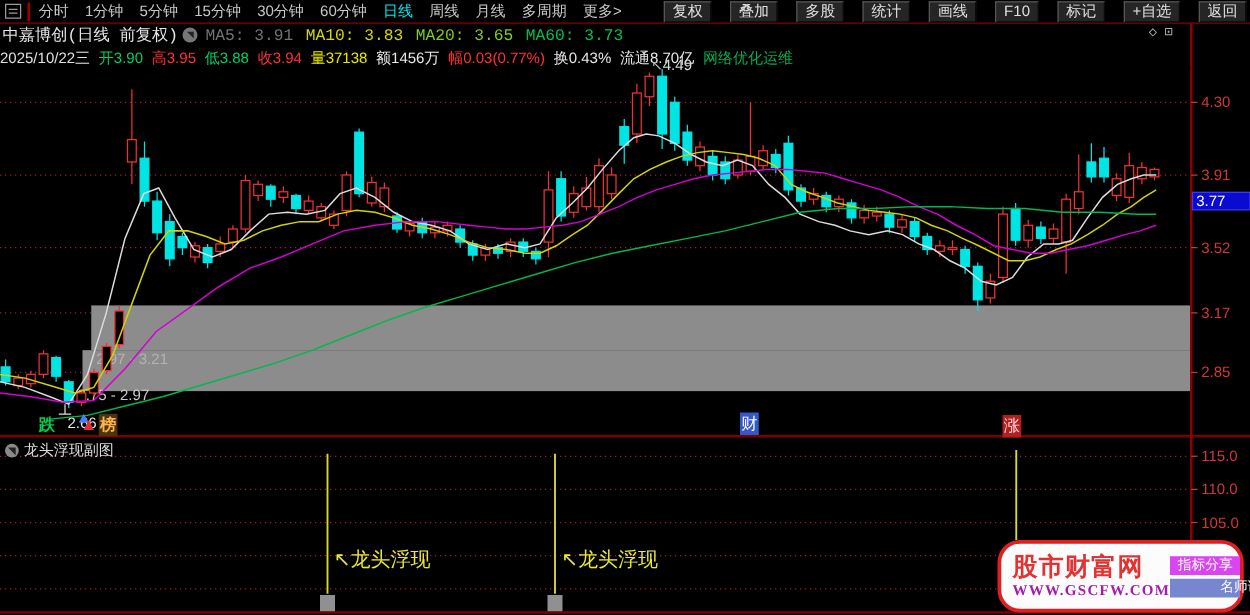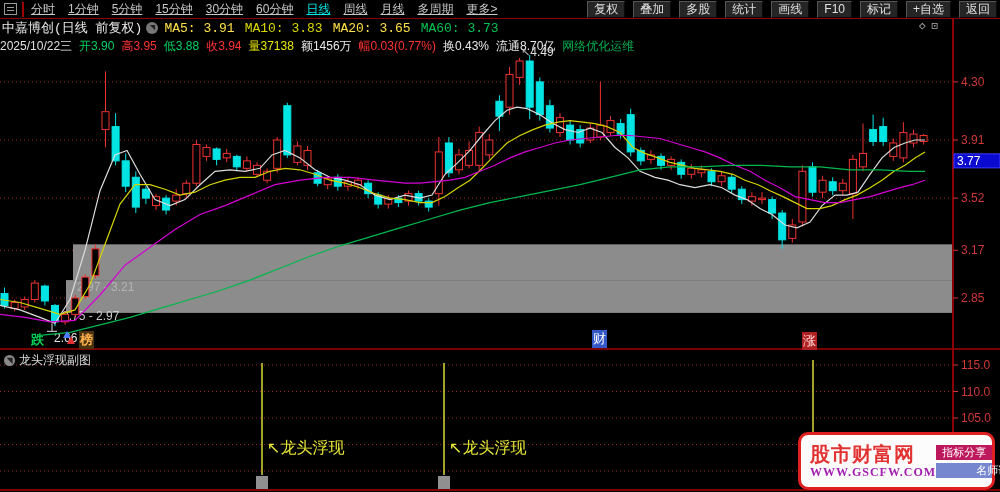--- a/index.html
+++ b/index.html
@@ -11,23 +11,23 @@
   }
   
   #toolbar {
     position:absolute; left:0; top:0; width:1000px; height:19px;
     display:flex; align-items:center; border-bottom:1px solid #8b0000;
     font-size:12px; color:#c8c8c8; white-space:nowrap;
   }
   #win-icon { display:inline-block; width:13px; height:12px; border:1px solid #9a9a9a; margin:0 5px 0 4px; position:relative; }
   #win-icon::after{ content:""; position:absolute; left:2px; top:3px; width:7px; height:1px; background:#9a9a9a; box-shadow:0 3px 0 #9a9a9a; }
   #tb-divider { width:2px; height:15px; background:#a00000; margin-right:7px; }
-  .period { margin-right:13px; cursor:default;text-decoration:underline; }
+  .period { margin-right:13px; cursor:default; }
   .period.active { color:#00e8e8; }
-  #right-btns { margin-left:auto; display:flex; gap:8px; padding-right:3px; }
+  #right-btns { margin-left:auto; display:flex; gap:15px; padding-right:3px; }
   .tbtn {
     background:#252525; border:1px solid #555; border-bottom-color:#0a0a0a; border-right-color:#0a0a0a;
     color:#e0e0e0; font-size:12px; padding:0px 6px; line-height:15px; cursor:default;
   }
   
   #info-bar {
     position:absolute; left:0; top:19px; width:1000px; height:18px;
     display:flex; align-items:center; font-size:13px; color:#e8e8e8; white-space:nowrap;font-family:Liberation Mono, monospace;
   }
   #stock-title { margin:0 4px 0 2px; }
@@ -55,28 +55,28 @@
   #mk-arrow .t2{ border-bottom:8px solid #e03030; left:4px; top:6px; }
   #mk-rank { left:79px; top:331px; color:#ffb24d; background:#4a3410; font-size:13px; font-weight:bold; padding:0 1px; }
   #mk-cai  { left:592px; top:330px; color:#fff; background:#3558c8; font-size:13px; padding:0 1px; }
   #mk-zhang{ left:802px; top:332px; color:#ffd6d6; background:#b02020; font-size:13px; padding:0 1px; }
   #sub-header { left:4px; top:352px; color:#dcdcdc; font-size:12px; display:flex; align-items:center; }
   #sub-header .circ { display:inline-block; width:11px; height:11px; border-radius:50%; background:#8a8a8a; color:#222; font-size:8px; line-height:11px; text-align:center; margin-right:4px; }
   .sig-label { color:#e8e838; font-size:16px; top:438px; }
   
   #watermark {
     left:798px; top:432px; width:197px; height:58px; background:#fcfcfc;
-    border:3px solid #e02020; border-radius:10px; display:flex; align-items:center; padding:2px 4px 2px 9px;
+    border:3px solid #e02020; border-radius:18px; display:flex; align-items:center; padding:2px 4px 2px 9px;
   }
   #wm-left { flex:1; }
   #wm-title { color:#e23333; font-size:20px; font-weight:bold; letter-spacing:1px; line-height:22px; }
   #wm-url { color:#a21caf; font-family:"Liberation Serif","DejaVu Serif",serif; font-weight:bold; font-size:12px; letter-spacing:1px; }
   #wm-right { width:56px; display:flex; flex-direction:column; gap:3px; margin-right:2px; }
   .wm-badge { color:#fff; font-size:11px; line-height:15px; text-align:center; padding:0 2px; }
-  #wm-b1 { background:#be185d; }
+  #wm-b1 { background:#d946ef; }
   #wm-b2 { background:#7787cf;padding-left:40px; }
 </style>
 </head>
 <body>
 
 <div id="app">
 
   <div id="toolbar">
     <span id="win-icon"></span>
     <span id="tb-divider"></span>
@@ -90,21 +90,21 @@
         <span class="tbtn">F10</span>
         <span class="tbtn">标记</span>
         <span class="tbtn">+自选</span>
         <span class="tbtn">返回</span>
       </span>
   </div>
 
   <div id="info-bar">
     <span id="stock-title">中嘉博创(日线 前复权)</span>
     <span id="collapse-circle">◥</span>
-    <span id="ma-items"><span class="ma-item" style="color: #fde047;">MA5: 3.91</span><span class="ma-item" style="color: rgb(216, 216, 0);">MA10: 3.83</span><span class="ma-item" style="color: #fde047;">MA20: 3.65</span><span class="ma-item" style="color: rgb(0, 192, 80);">MA60: 3.73</span></span>
+    <span id="ma-items"><span class="ma-item" style="color: #737373;">MA5: 3.91</span><span class="ma-item" style="color: rgb(216, 216, 0);">MA10: 3.83</span><span class="ma-item" style="color: #84cc16;">MA20: 3.65</span><span class="ma-item" style="color: rgb(0, 192, 80);">MA60: 3.73</span></span>
     <span id="row2-icons">◇⊡</span>
   </div>
 
   <div id="quote-bar">
     <span>2025/10/22三</span>
     <span id="quote-items"><span style="color: rgb(0, 208, 96);">开3.90</span><span style="color: rgb(255, 50, 50);">高3.95</span><span style="color: rgb(0, 208, 96);">低3.88</span><span style="color: rgb(255, 50, 50);">收3.94</span><span style="color: rgb(232, 232, 0);">量37138</span><span style="color: rgb(232, 232, 232);">额1456万</span><span style="color: rgb(255, 50, 50);">幅0.03(0.77%)</span><span style="color: rgb(232, 232, 232);">换0.43%</span><span style="color: rgb(232, 232, 232);">流通8.70亿</span><span style="color: rgb(0, 176, 80);">网络优化运维</span></span>
   </div>
 
   <svg id="chart-svg" width="1000" height="437" viewBox="0 0 1000 437">
       <line x1="0" y1="26.870500000000042" x2="953" y2="26.870500000000042" stroke="#9b2222" stroke-width="1" stroke-dasharray="1 3"></line>

